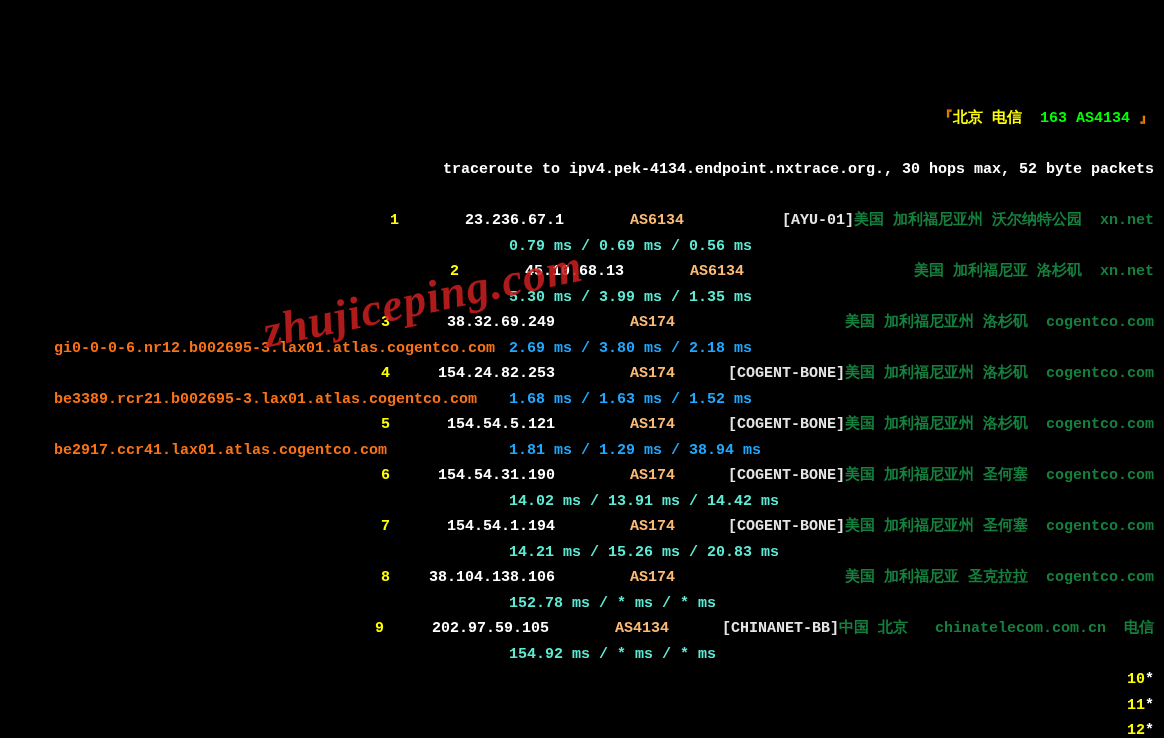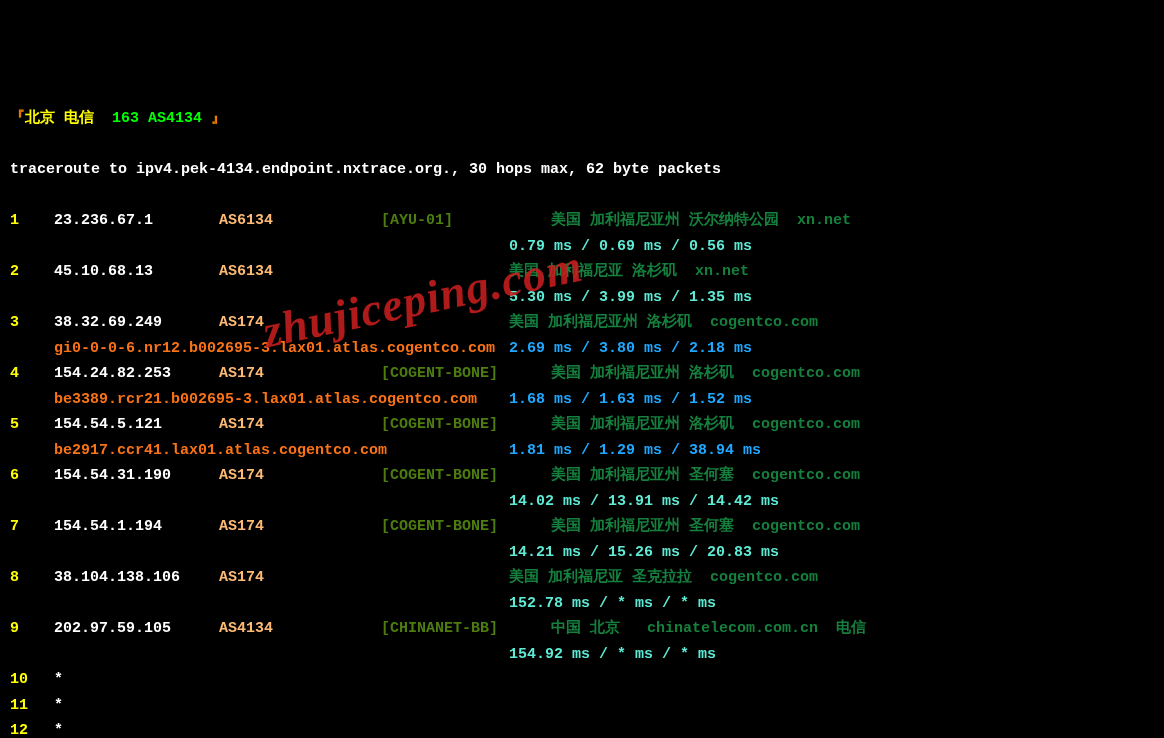--- a/index.html
+++ b/index.html
@@ -18,25 +18,25 @@
       line-height: 1.7;
       position: relative;
       width: 1164px;
       height: 738px;
       overflow: hidden;
     }
     .orange { color: #ff8800; }
     .yellow { color: #ffff00; }
     .white { color: #ffffff; }
     .green { color: #00ff00; }
-    .row { display: block; }
+    .row { display: block; text-align: right; }
     .hop { display: inline-block; width: 44px; color: #ffff00; }
     .ip { display: inline-block; width: 165px; color: #ffffff; }
     .as { display: inline-block; width: 120px; color: #fdba74; }
-    .tag { display: inline-block; width: 170px; color: #4d7c0f; margin-left: 42px; }
+    .tag { display: inline-block; width: 170px; color: #e5e5e5; }
     .tag-empty { display: inline-block; width: 170px; }
     .loc { color: #15803d; }
     .times-line { display: block; padding-left: 499px; color: #5eead4; }
     .dns-line { display: block; padding-left: 44px; }
     .dns-text { color: #f97316; display: inline-block; width: 455px; }
     .dns-times { color: #1fa8ff; text-align: right; }
     .watermark {
       position: absolute;
       top: 260px;
       left: 260px;
@@ -50,18 +50,18 @@
       pointer-events: none;
       letter-spacing: 1px;
     }
   </style>
 </head>
 <body>
 
 
 
 <div class="row"><span class="orange">『</span><span class="yellow">北京</span> <span class="yellow">电信</span>  <span class="green">163</span> <span class="green">AS4134</span> <span class="orange">』</span></div>
-<div class="row white">traceroute to ipv4.pek-4134.endpoint.nxtrace.org., 30 hops max, 62 byte packets</div>
+<div class="row white">traceroute to ipv4.pek-4134.endpoint.nxtrace.org., 30 hops max, 52 byte packets</div>
 <div id="hops"><div class="row"><span class="hop">1</span><span class="ip">23.236.67.1</span><span class="as">AS6134</span><span class="tag">[AYU-01]</span><span class="loc">美国 加利福尼亚州 沃尔纳特公园  xn.net</span></div><div class="times-line">0.79 ms / 0.69 ms / 0.56 ms</div><div class="row"><span class="hop">2</span><span class="ip">45.10.68.13</span><span class="as">AS6134</span><span class="tag-empty"></span><span class="loc">美国 加利福尼亚 洛杉矶  xn.net</span></div><div class="times-line">5.30 ms / 3.99 ms / 1.35 ms</div><div class="row"><span class="hop">3</span><span class="ip">38.32.69.249</span><span class="as">AS174</span><span class="tag-empty"></span><span class="loc">美国 加利福尼亚州 洛杉矶  cogentco.com</span></div><div class="dns-line"><span class="dns-text">gi0-0-0-6.nr12.b002695-3.lax01.atlas.cogentco.com</span><span class="dns-times">2.69 ms / 3.80 ms / 2.18 ms</span></div><div class="row"><span class="hop">4</span><span class="ip">154.24.82.253</span><span class="as">AS174</span><span class="tag">[COGENT-BONE]</span><span class="loc">美国 加利福尼亚州 洛杉矶  cogentco.com</span></div><div class="dns-line"><span class="dns-text">be3389.rcr21.b002695-3.lax01.atlas.cogentco.com</span><span class="dns-times">1.68 ms / 1.63 ms / 1.52 ms</span></div><div class="row"><span class="hop">5</span><span class="ip">154.54.5.121</span><span class="as">AS174</span><span class="tag">[COGENT-BONE]</span><span class="loc">美国 加利福尼亚州 洛杉矶  cogentco.com</span></div><div class="dns-line"><span class="dns-text">be2917.ccr41.lax01.atlas.cogentco.com</span><span class="dns-times">1.81 ms / 1.29 ms / 38.94 ms</span></div><div class="row"><span class="hop">6</span><span class="ip">154.54.31.190</span><span class="as">AS174</span><span class="tag">[COGENT-BONE]</span><span class="loc">美国 加利福尼亚州 圣何塞  cogentco.com</span></div><div class="times-line">14.02 ms / 13.91 ms / 14.42 ms</div><div class="row"><span class="hop">7</span><span class="ip">154.54.1.194</span><span class="as">AS174</span><span class="tag">[COGENT-BONE]</span><span class="loc">美国 加利福尼亚州 圣何塞  cogentco.com</span></div><div class="times-line">14.21 ms / 15.26 ms / 20.83 ms</div><div class="row"><span class="hop">8</span><span class="ip">38.104.138.106</span><span class="as">AS174</span><span class="tag-empty"></span><span class="loc">美国 加利福尼亚 圣克拉拉  cogentco.com</span></div><div class="times-line">152.78 ms / * ms / * ms</div><div class="row"><span class="hop">9</span><span class="ip">202.97.59.105</span><span class="as">AS4134</span><span class="tag">[CHINANET-BB]</span><span class="loc">中国 北京   chinatelecom.com.cn  电信</span></div><div class="times-line">154.92 ms / * ms / * ms</div><div class="row"><span class="hop">10</span><span class="white">*</span></div><div class="row"><span class="hop">11</span><span class="white">*</span></div><div class="row"><span class="hop">12</span><span class="white">*</span></div></div>
 <div class="watermark">zhujiceping.com</div>
 
 
 
 
 </body></html>

